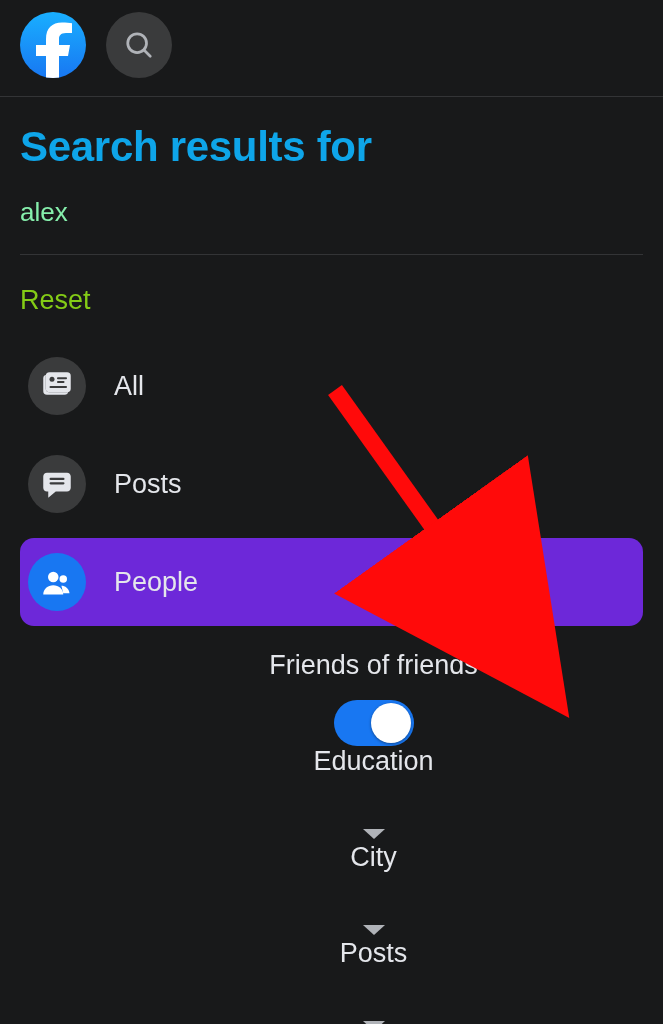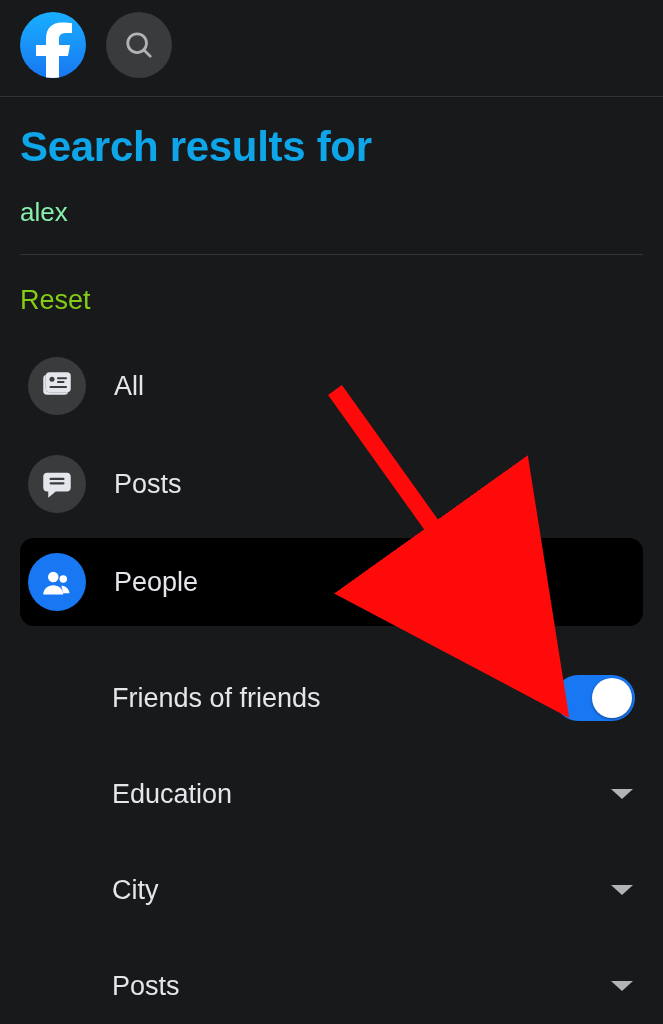--- a/index.html
+++ b/index.html
@@ -65,40 +65,41 @@
   .tab {
     display: flex;
     align-items: center;
     gap: 28px;
     height: 88px;
     padding: 0 8px;
     border-radius: 14px;
     cursor: pointer;
   }
   .tab + .tab { margin-top: 10px; }
-  .tab.selected { background: #000000; }
+  .tab.selected { background: #6d28d9; }
   .tab-icon {
     width: 58px; height: 58px;
     border-radius: 50%;
     background: #3a3b3c;
     display: flex; align-items: center; justify-content: center;
   }
   .tab.selected .tab-icon { background: #1877f2; }
   .tab-icon svg { width: 30px; height: 30px; fill: #e4e6eb; }
   .tab-label { font-size: 27px; font-weight: 400; color: #e4e6eb; }
 
   .sub-filters { margin-top: 24px; }
   .sub-row {
     display: flex;
     align-items: center;
     justify-content: space-between;
     height: 96px;
     padding-left: 92px;
     padding-right: 8px;
     cursor: pointer;
+    flex-direction: column;
   }
   .sub-label { font-size: 27px; color: #e4e6eb; }
   .chev { width: 26px; height: 16px; fill: #b0b3b8; }
 
   .toggle {
     width: 80px; height: 46px;
     border-radius: 23px;
     background: #1877f2;
     position: relative;
   }

